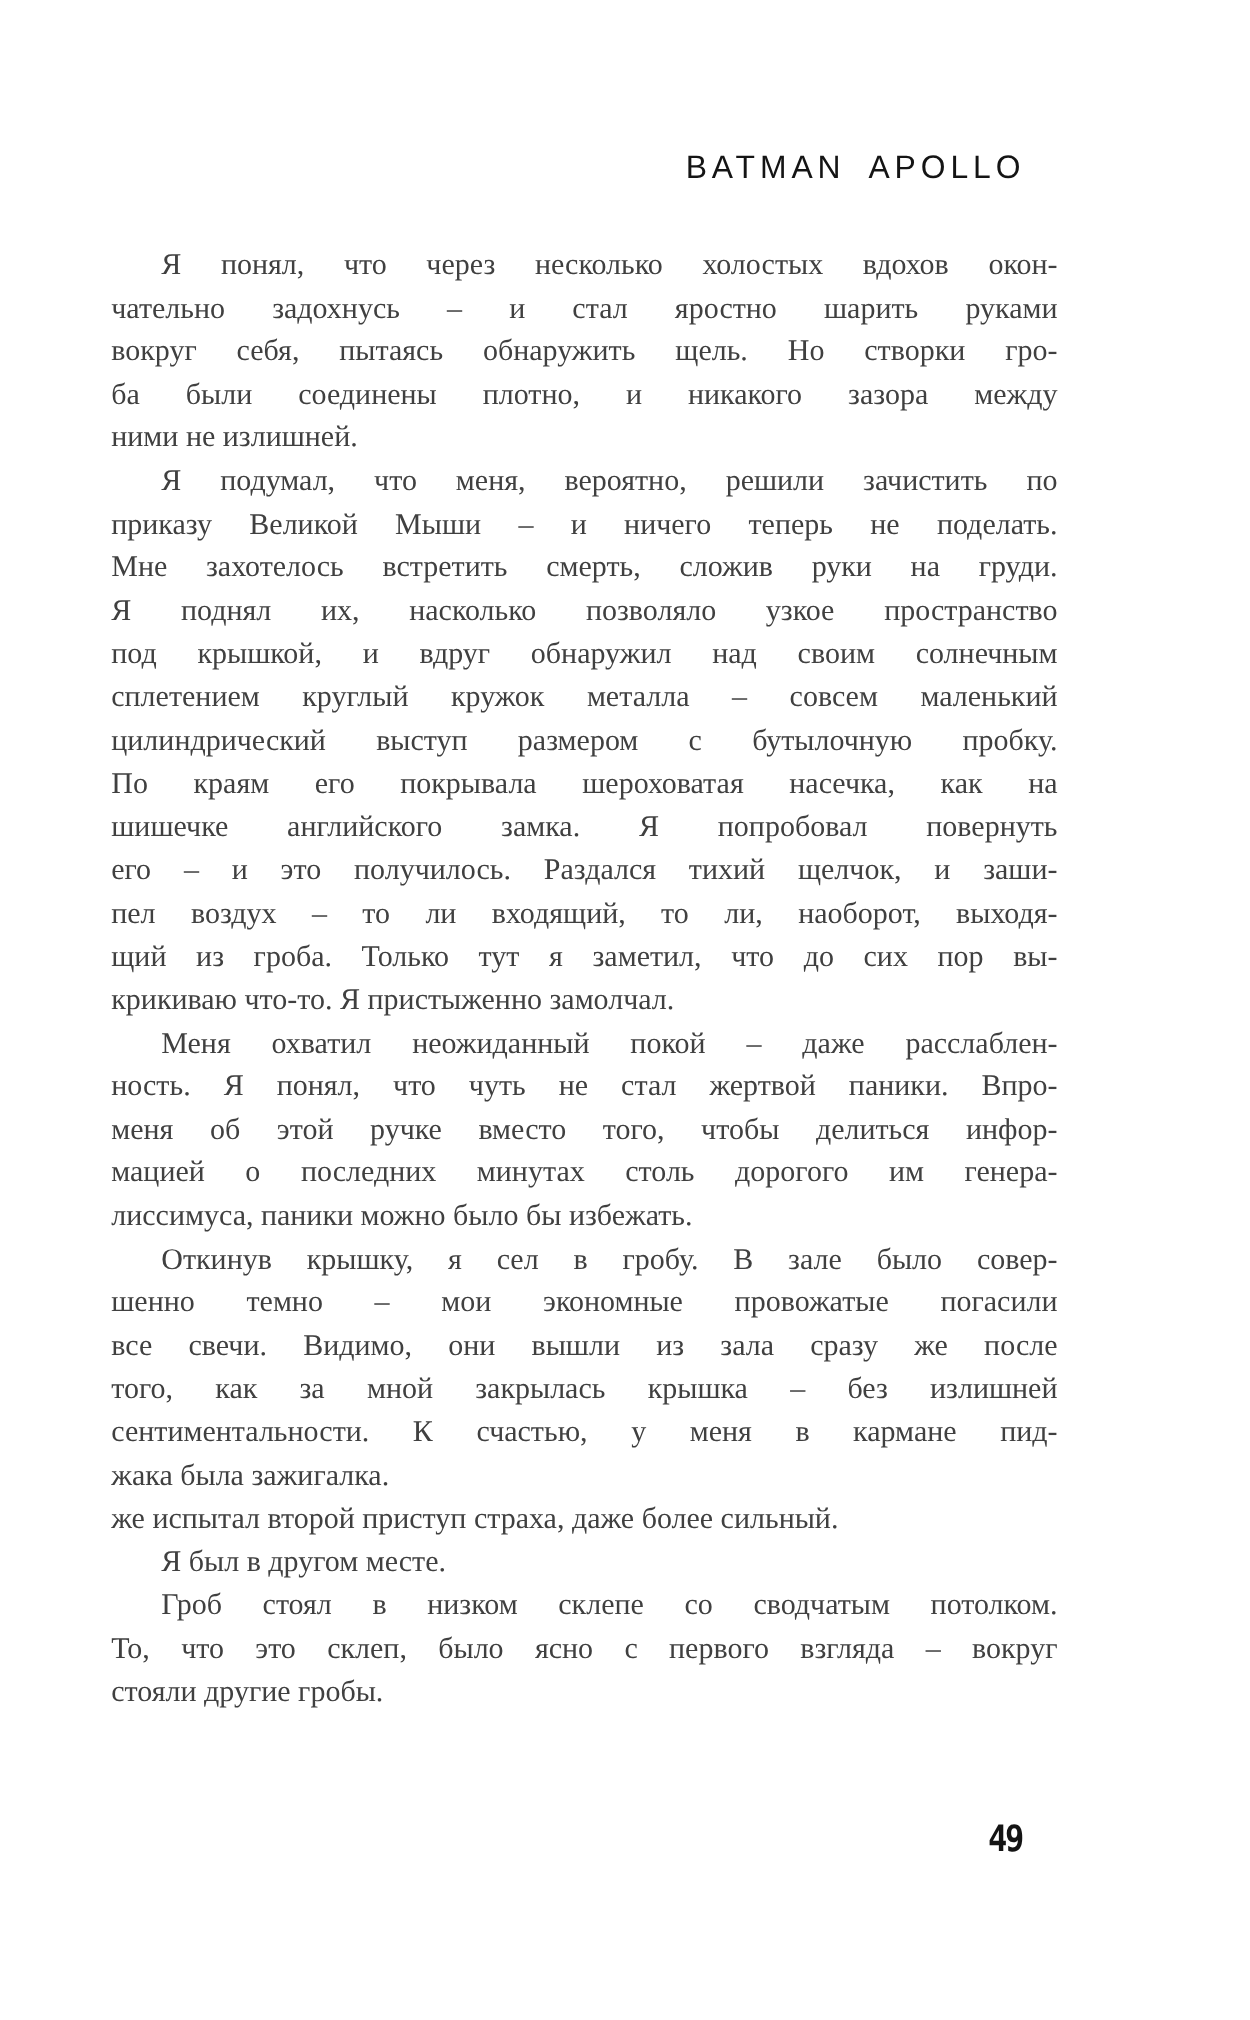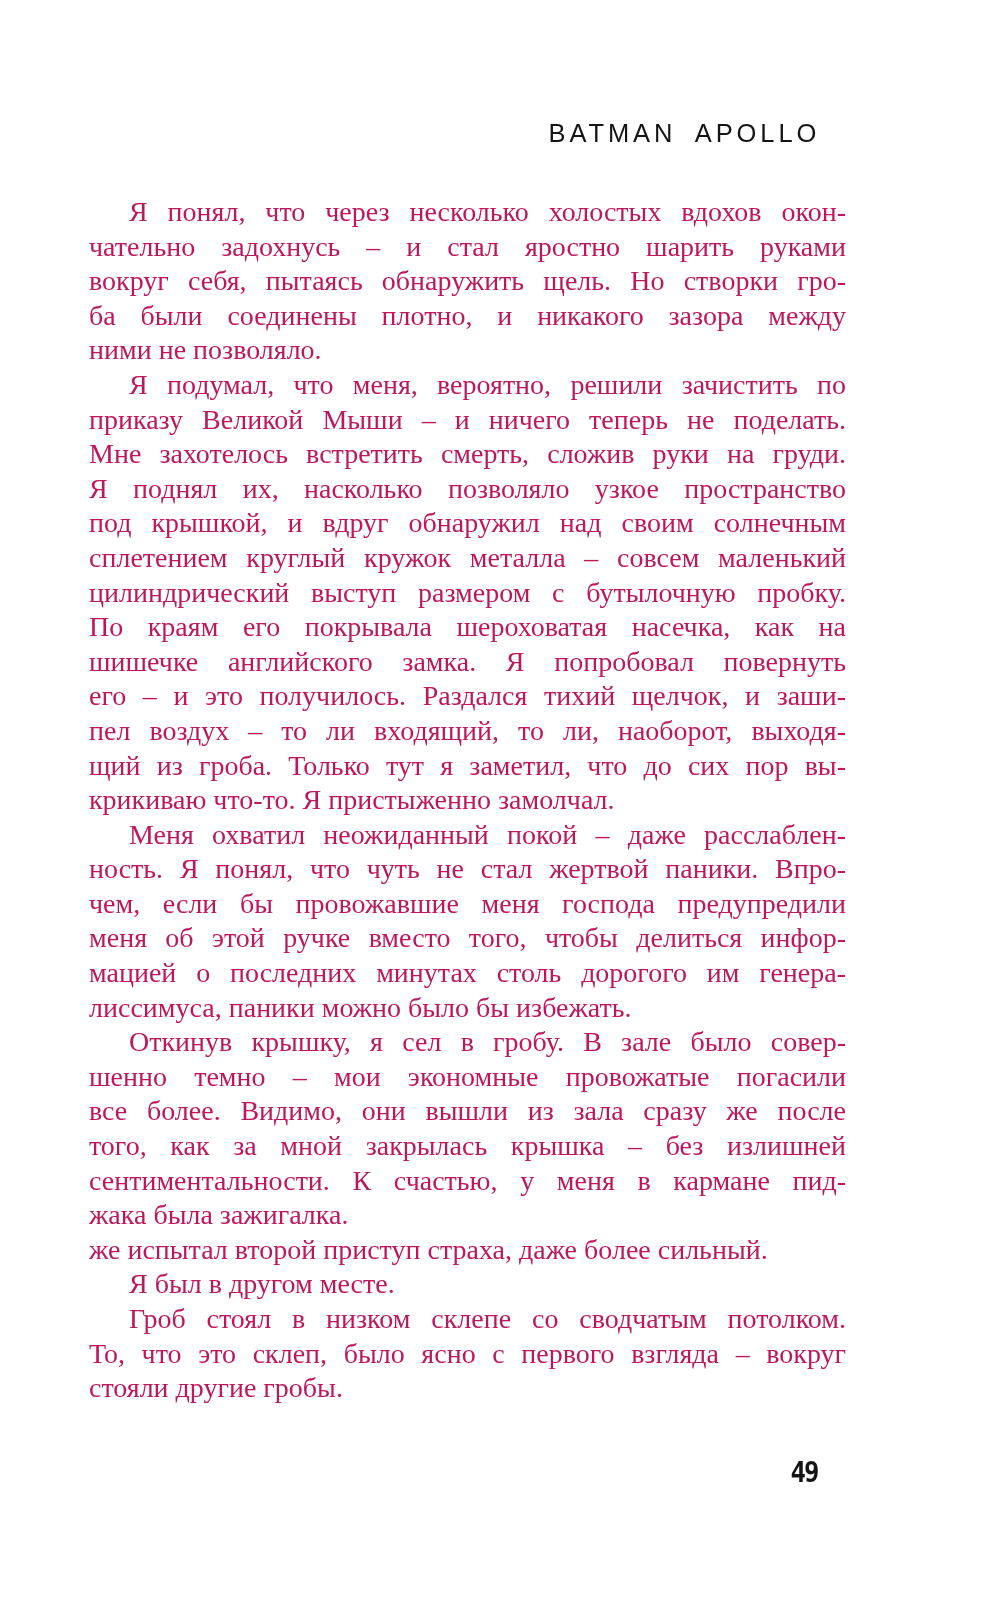--- a/index.html
+++ b/index.html
@@ -24,23 +24,23 @@
     color: #141414;
     white-space: nowrap;
     transform: scaleX(0.98);
     transform-origin: right center;
   }
   .text-block {
     position: absolute;
     left: 89px;
     top: 195px;
     width: 757px;
-    font-size: 28px;
+    font-size: 24px;
     line-height: 34.6px;
-    color: #be185d;
+    color: #404040;
   }
   .paragraph { margin: 0; padding: 0; }
   .line {
     height: 34.6px;
     text-align: justify;
     text-align-last: justify;
     white-space: normal;
   }
   .line.first { text-indent: 40px; }
   .line.last { text-align-last: left; }
@@ -62,49 +62,48 @@
 
 <div class="page">
   <div class="running-head">BATMAN APOLLO</div>
 
   <div class="text-block">
       <div class="paragraph">
         <div class="line first">Я понял, что через несколько холостых вдохов окон-</div>
         <div class="line">чательно задохнусь – и стал яростно шарить руками</div>
         <div class="line">вокруг себя, пытаясь обнаружить щель. Но створки гро-</div>
         <div class="line">ба были соединены плотно, и никакого зазора между</div>
-        <div class="line last">ними не позволяло.</div>
+        <div class="line last">ними не излишней.</div>
       </div>
       <div class="paragraph">
         <div class="line first">Я подумал, что меня, вероятно, решили зачистить по</div>
         <div class="line">приказу Великой Мыши – и ничего теперь не поделать.</div>
         <div class="line">Мне захотелось встретить смерть, сложив руки на груди.</div>
         <div class="line">Я поднял их, насколько позволяло узкое пространство</div>
         <div class="line">под крышкой, и вдруг обнаружил над своим солнечным</div>
         <div class="line">сплетением круглый кружок металла – совсем маленький</div>
         <div class="line">цилиндрический выступ размером с бутылочную пробку.</div>
         <div class="line">По краям его покрывала шероховатая насечка, как на</div>
         <div class="line">шишечке английского замка. Я попробовал повернуть</div>
         <div class="line">его – и это получилось. Раздался тихий щелчок, и заши-</div>
         <div class="line">пел воздух – то ли входящий, то ли, наоборот, выходя-</div>
         <div class="line">щий из гроба. Только тут я заметил, что до сих пор вы-</div>
         <div class="line last">крикиваю что-то. Я пристыженно замолчал.</div>
       </div>
       <div class="paragraph">
         <div class="line first">Меня охватил неожиданный покой – даже расслаблен-</div>
         <div class="line">ность. Я понял, что чуть не стал жертвой паники. Впро-</div>
-        <div class="line">чем, если бы провожавшие меня господа предупредили</div>
         <div class="line">меня об этой ручке вместо того, чтобы делиться инфор-</div>
         <div class="line">мацией о последних минутах столь дорогого им генера-</div>
         <div class="line last">лиссимуса, паники можно было бы избежать.</div>
       </div>
       <div class="paragraph">
         <div class="line first">Откинув крышку, я сел в гробу. В зале было совер-</div>
         <div class="line">шенно темно – мои экономные провожатые погасили</div>
-        <div class="line">все более. Видимо, они вышли из зала сразу же после</div>
+        <div class="line">все свечи. Видимо, они вышли из зала сразу же после</div>
         <div class="line">того, как за мной закрылась крышка – без излишней</div>
         <div class="line">сентиментальности. К счастью, у меня в кармане пид-</div>
         <div class="line last">жака была зажигалка.</div>
       </div>
       <div class="paragraph">
         <div class="line last">же испытал второй приступ страха, даже более сильный.</div>
       </div>
       <div class="paragraph">
         <div class="line first last">Я был в другом месте.</div>
       </div>

